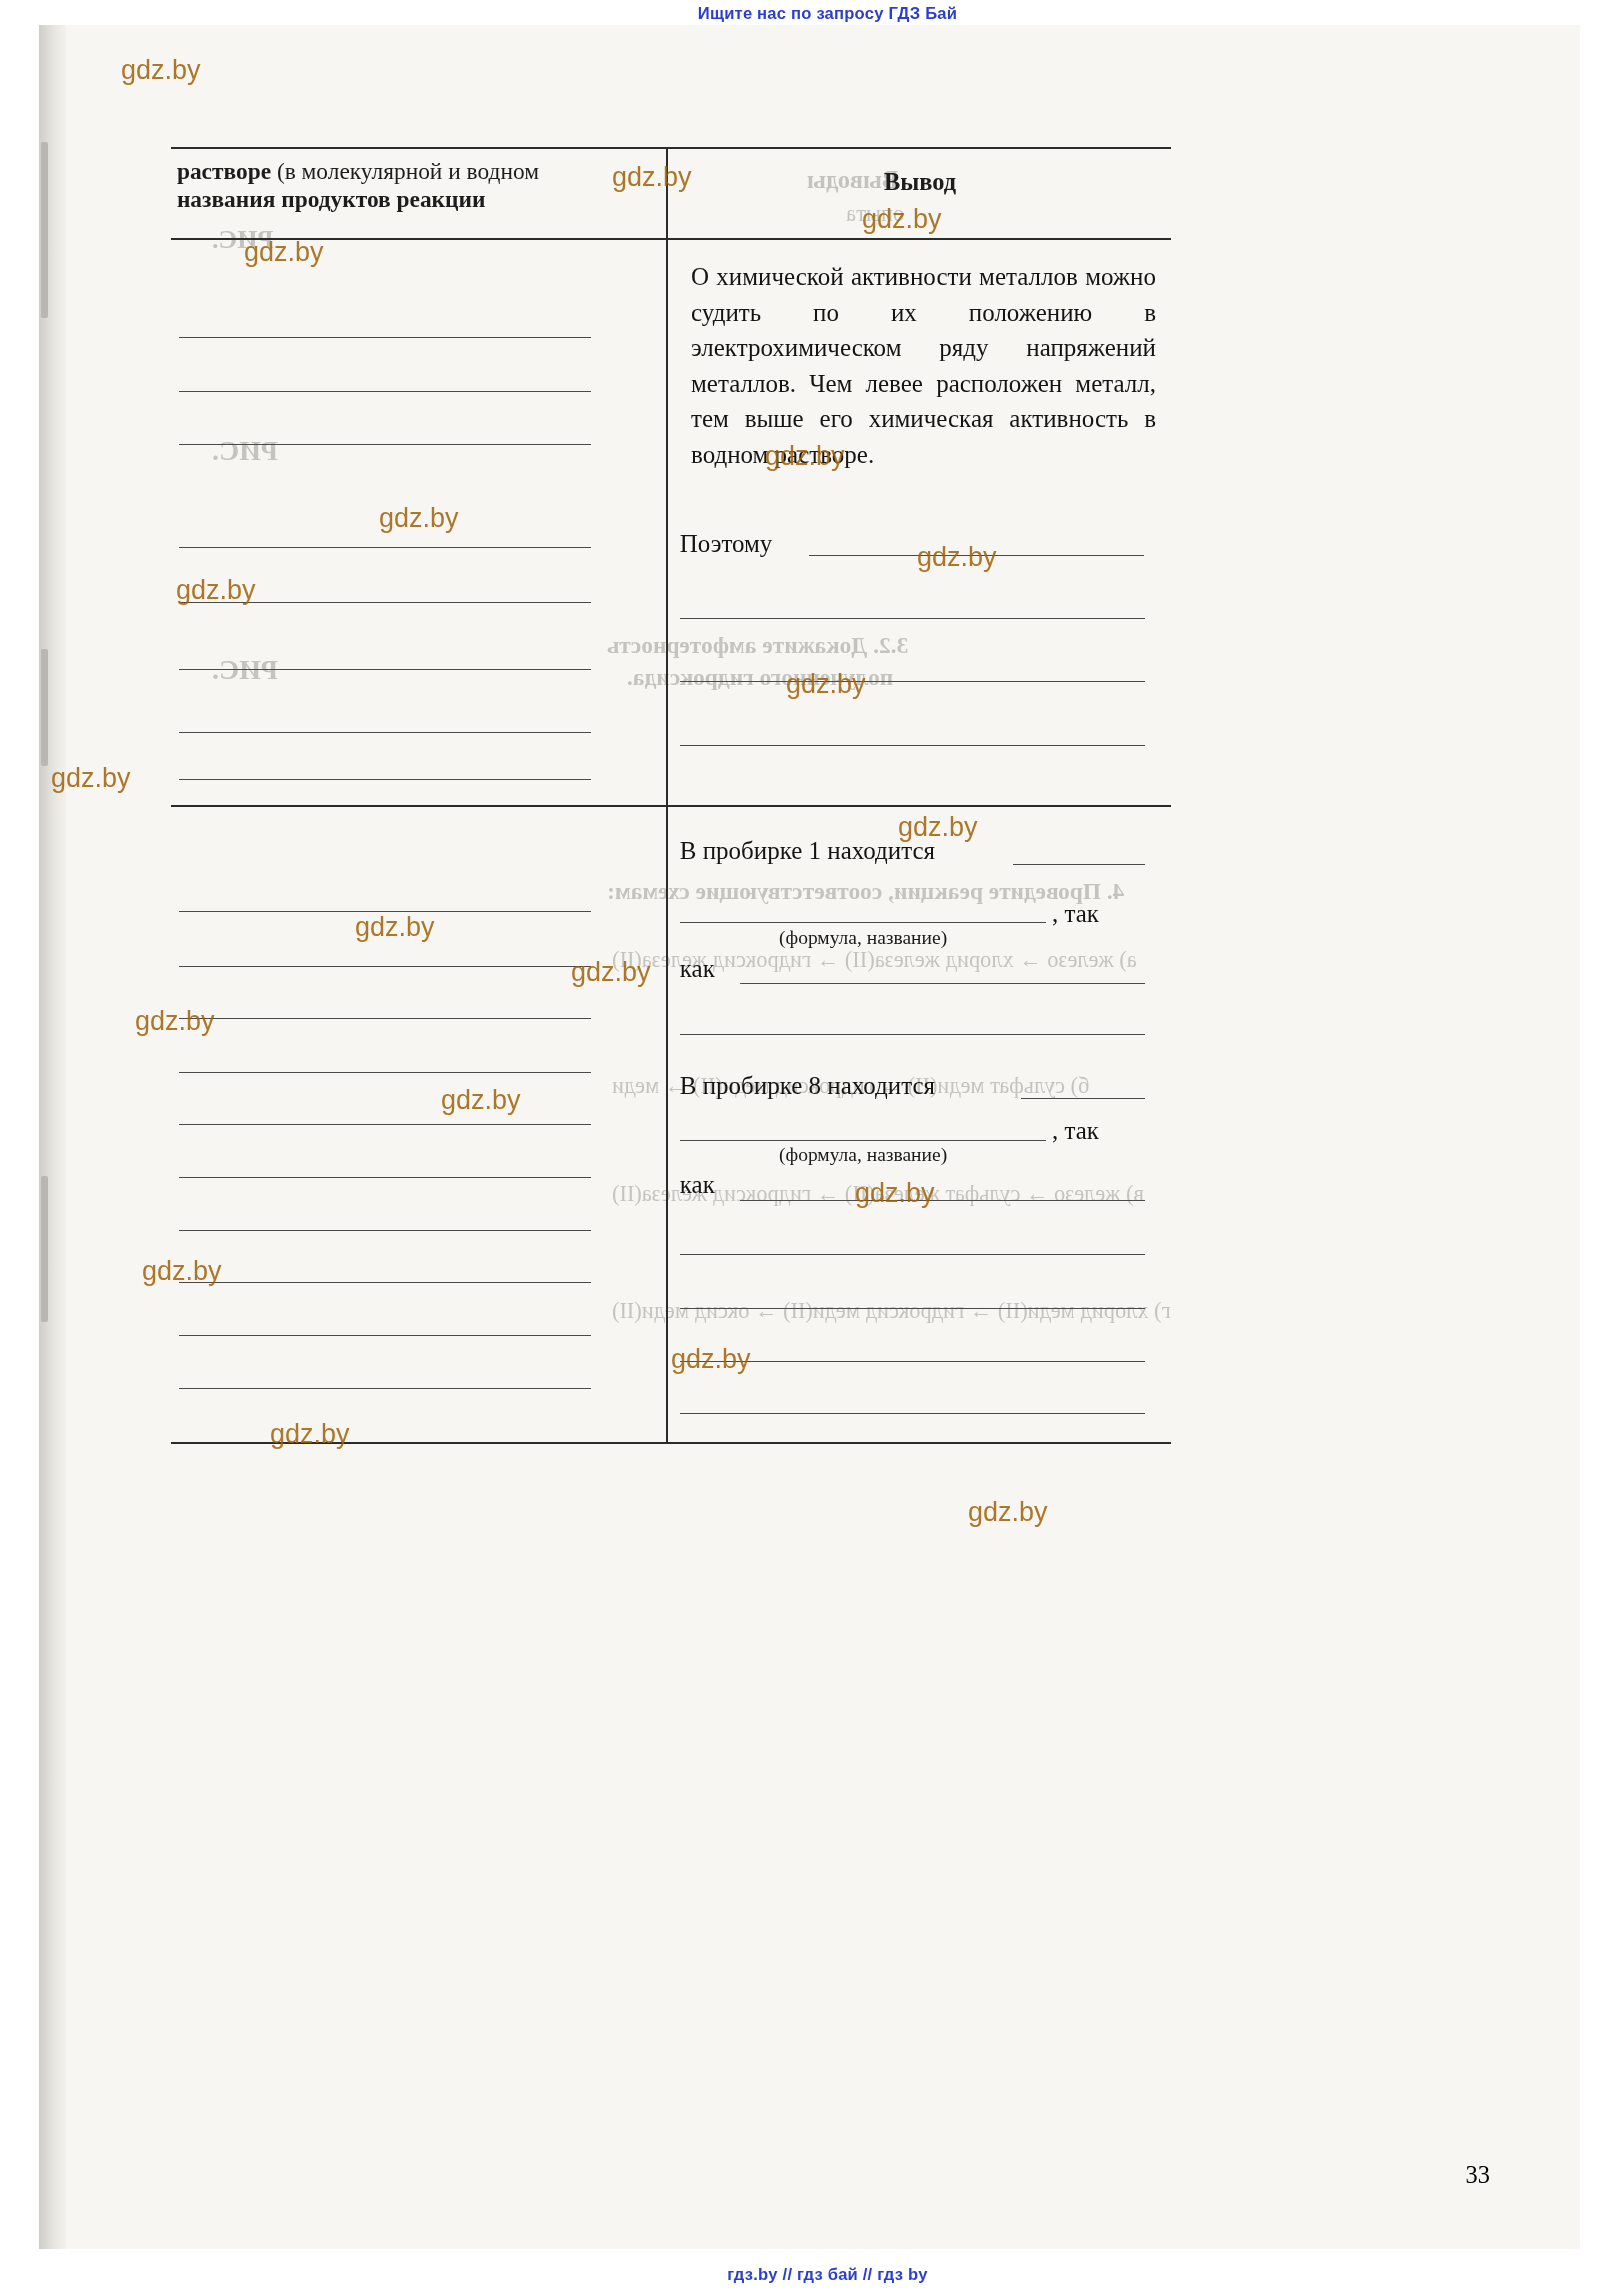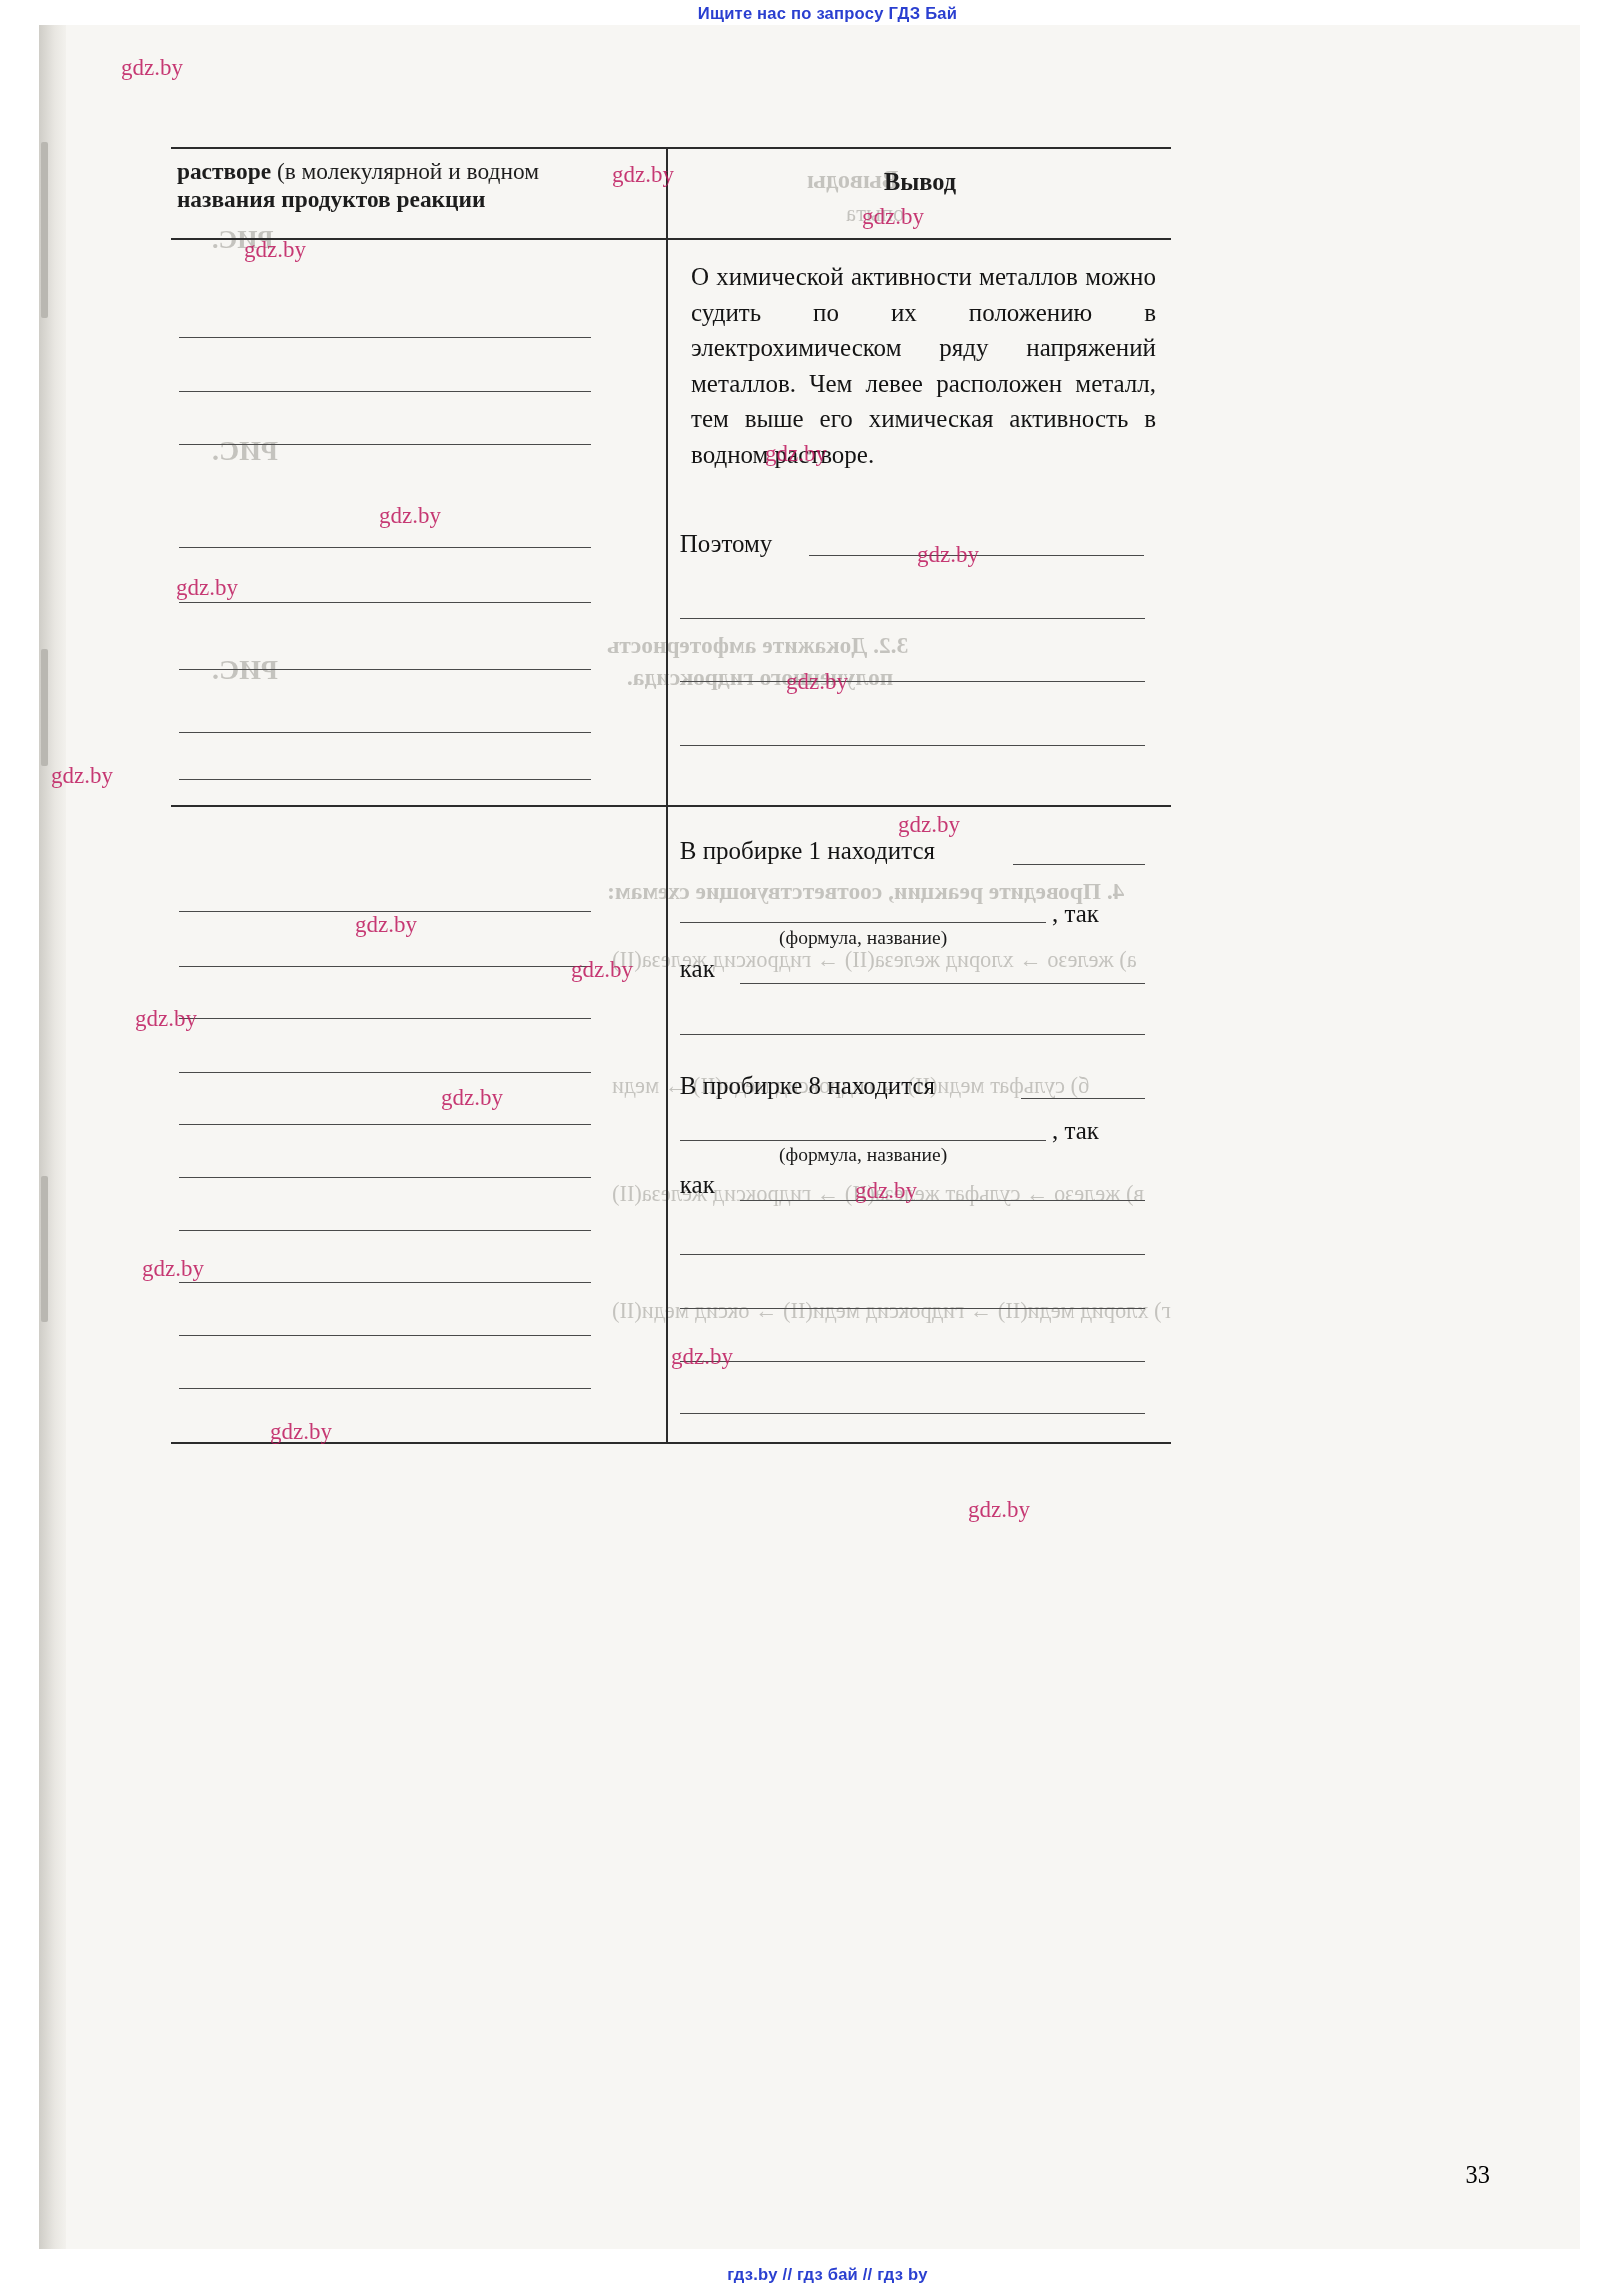--- a/index.html
+++ b/index.html
@@ -88,23 +88,23 @@
     transform:scaleX(-1);
     font-family:"Liberation Serif", serif;
     white-space:nowrap;
     pointer-events:none;
   }
   .ghost-b{font-weight:bold;}
 
   
   .wm{
     position:absolute;
-    font-family:Liberation Serif, serif;
-    font-size:23px;
-    color:#be185d;
+    font-family:Liberation Sans, sans-serif;
+    font-size:27px;
+    color:#a16207;
     opacity:.85;
     white-space:nowrap;
     pointer-events:none;
   }
   .pageno{
     position:absolute;right:90px;bottom:60px;
     font-size:24.4px;color:#000000;
   }
 </style>
 </head>

